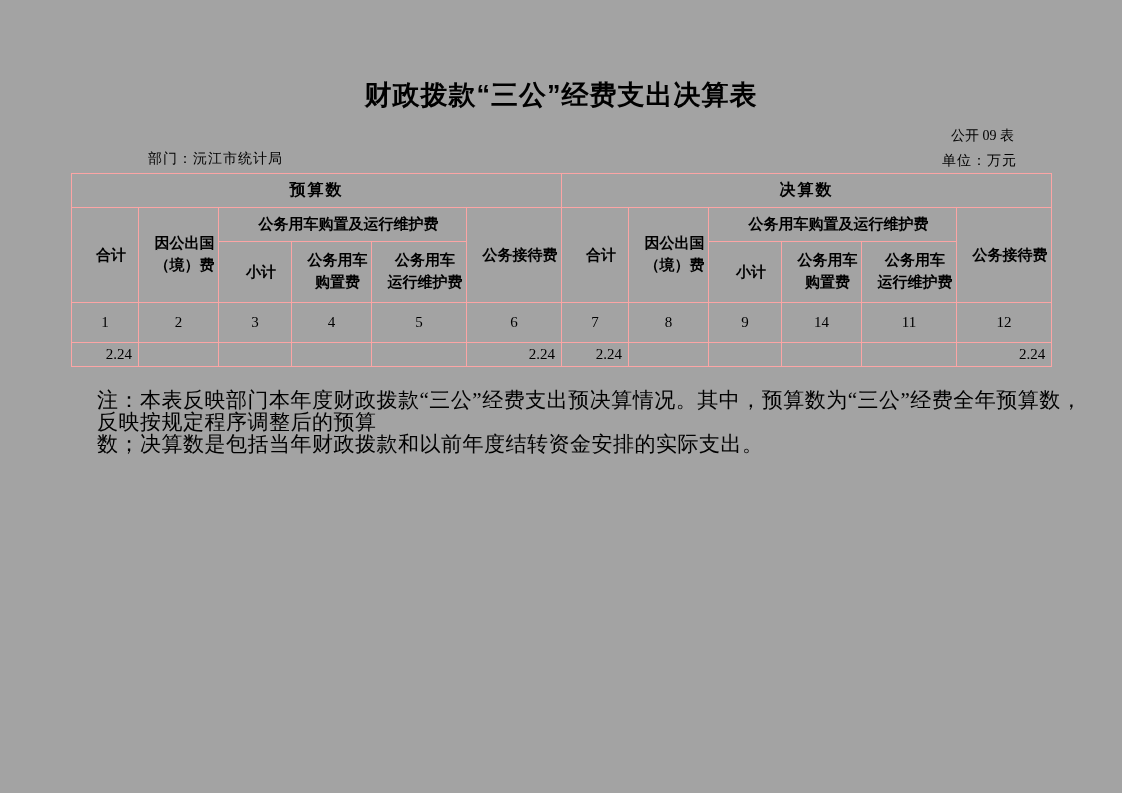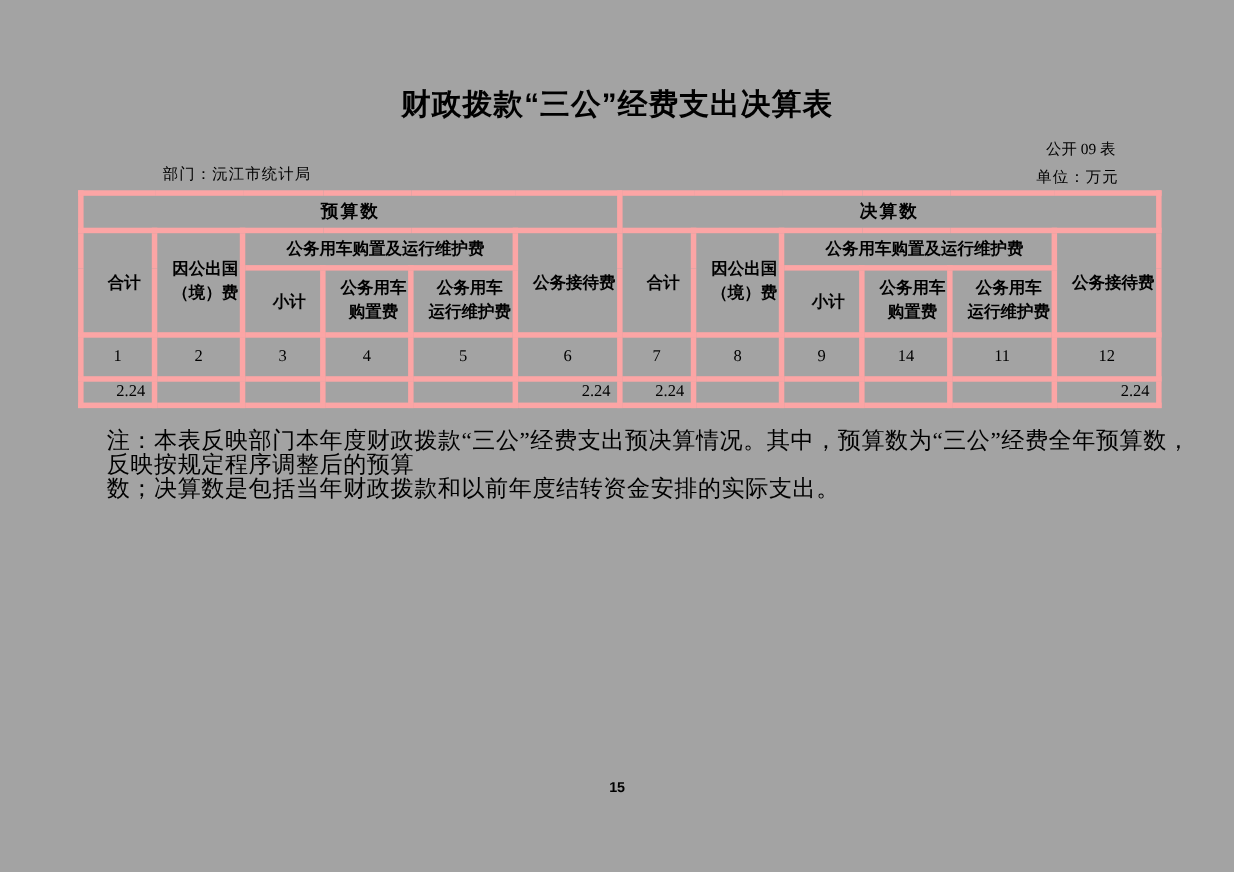--- a/index.html
+++ b/index.html
@@ -33,21 +33,21 @@
     font-size: 14px; letter-spacing: 1px;
   }
 
   table.expense-table {
     position: absolute; top: 173px; left: 71px;
     width: 980px;
     border-collapse: collapse;
     table-layout: fixed;
   }
   .expense-table td {
-    border: 5px solid #fca5a5;
+    border: 1px solid #fca5a5;
     text-align: center;
     vertical-align: middle;
     font-size: 15px;
     padding: 0;
     overflow: hidden;
   }
   .expense-table .r1 td { height: 34px; font-weight: 700; font-size: 16px; letter-spacing: 2px; }
   .expense-table .r2 td { height: 34px; }
   .expense-table .r3 td { height: 61px; }
   .expense-table .r4 td { height: 40px; font-weight: 400; }
@@ -152,15 +152,14 @@
         <td></td>
         <td></td>
         <td>2.24</td>
       </tr>
     </tbody>
   </table>
 
   <div class="note">注：本表反映部门本年度财政拨款“三公”经费支出预决算情况。其中，预算数为“三公”经费全年预算数，反映按规定程序调整后的预算
 数；决算数是包括当年财政拨款和以前年度结转资金安排的实际支出。</div>
 
-  <div class="page-number">15</div>
 
 </div>
 
 </body></html>

